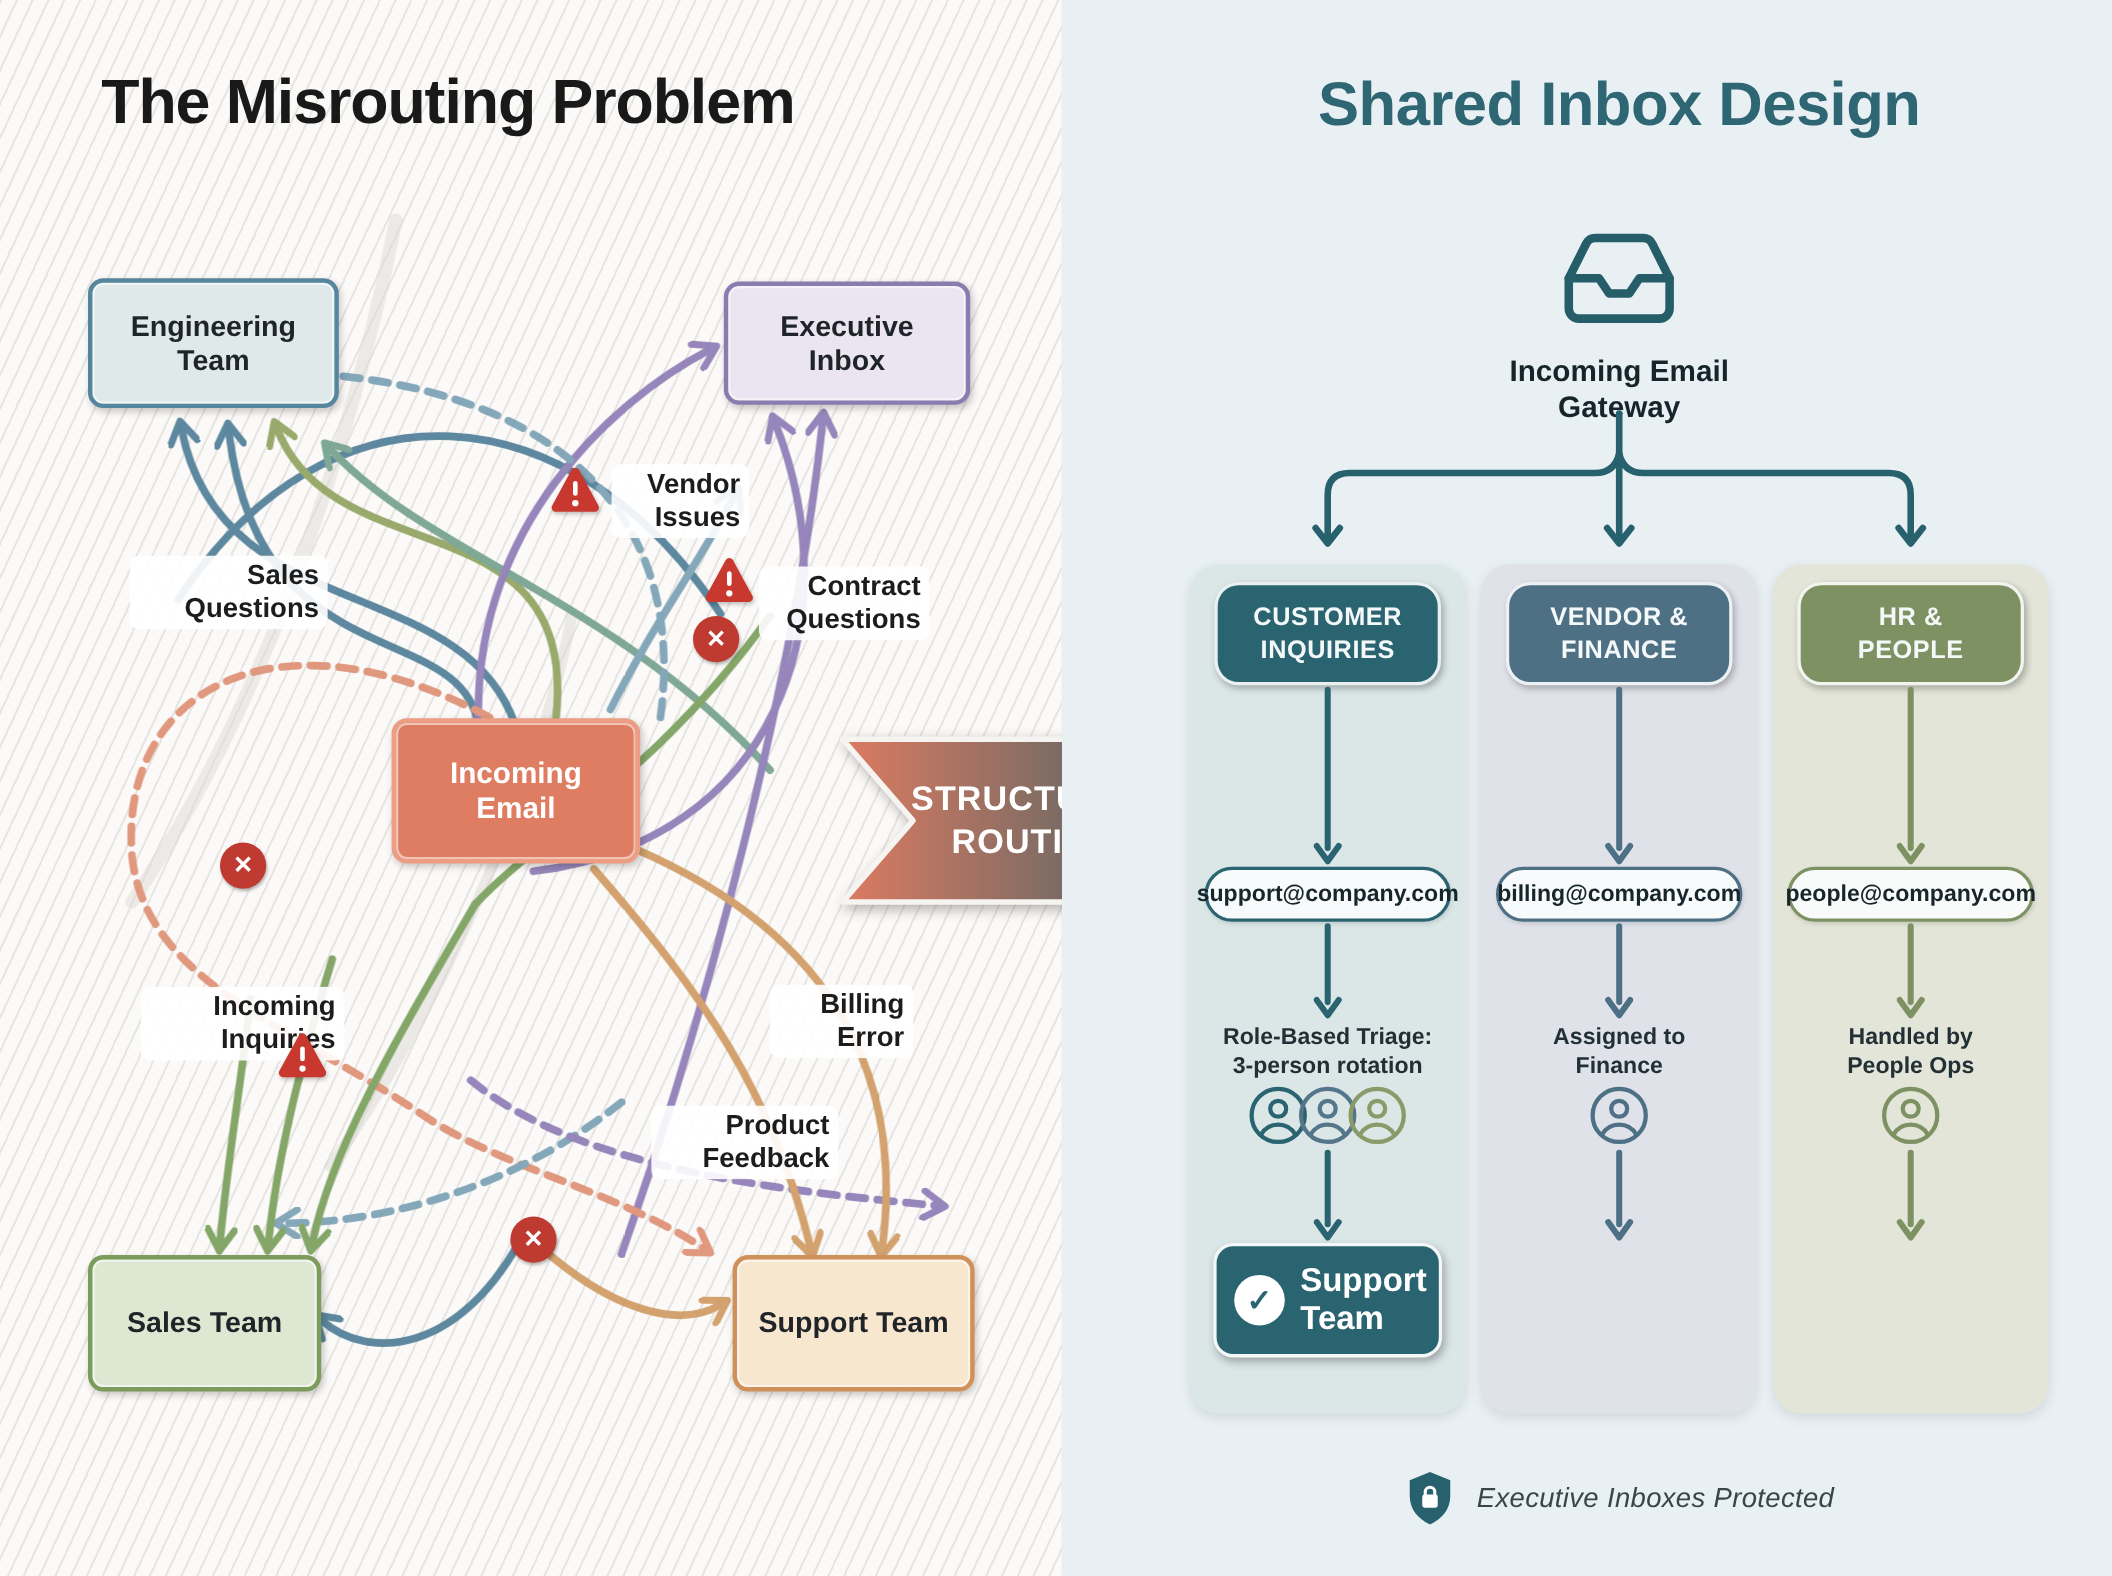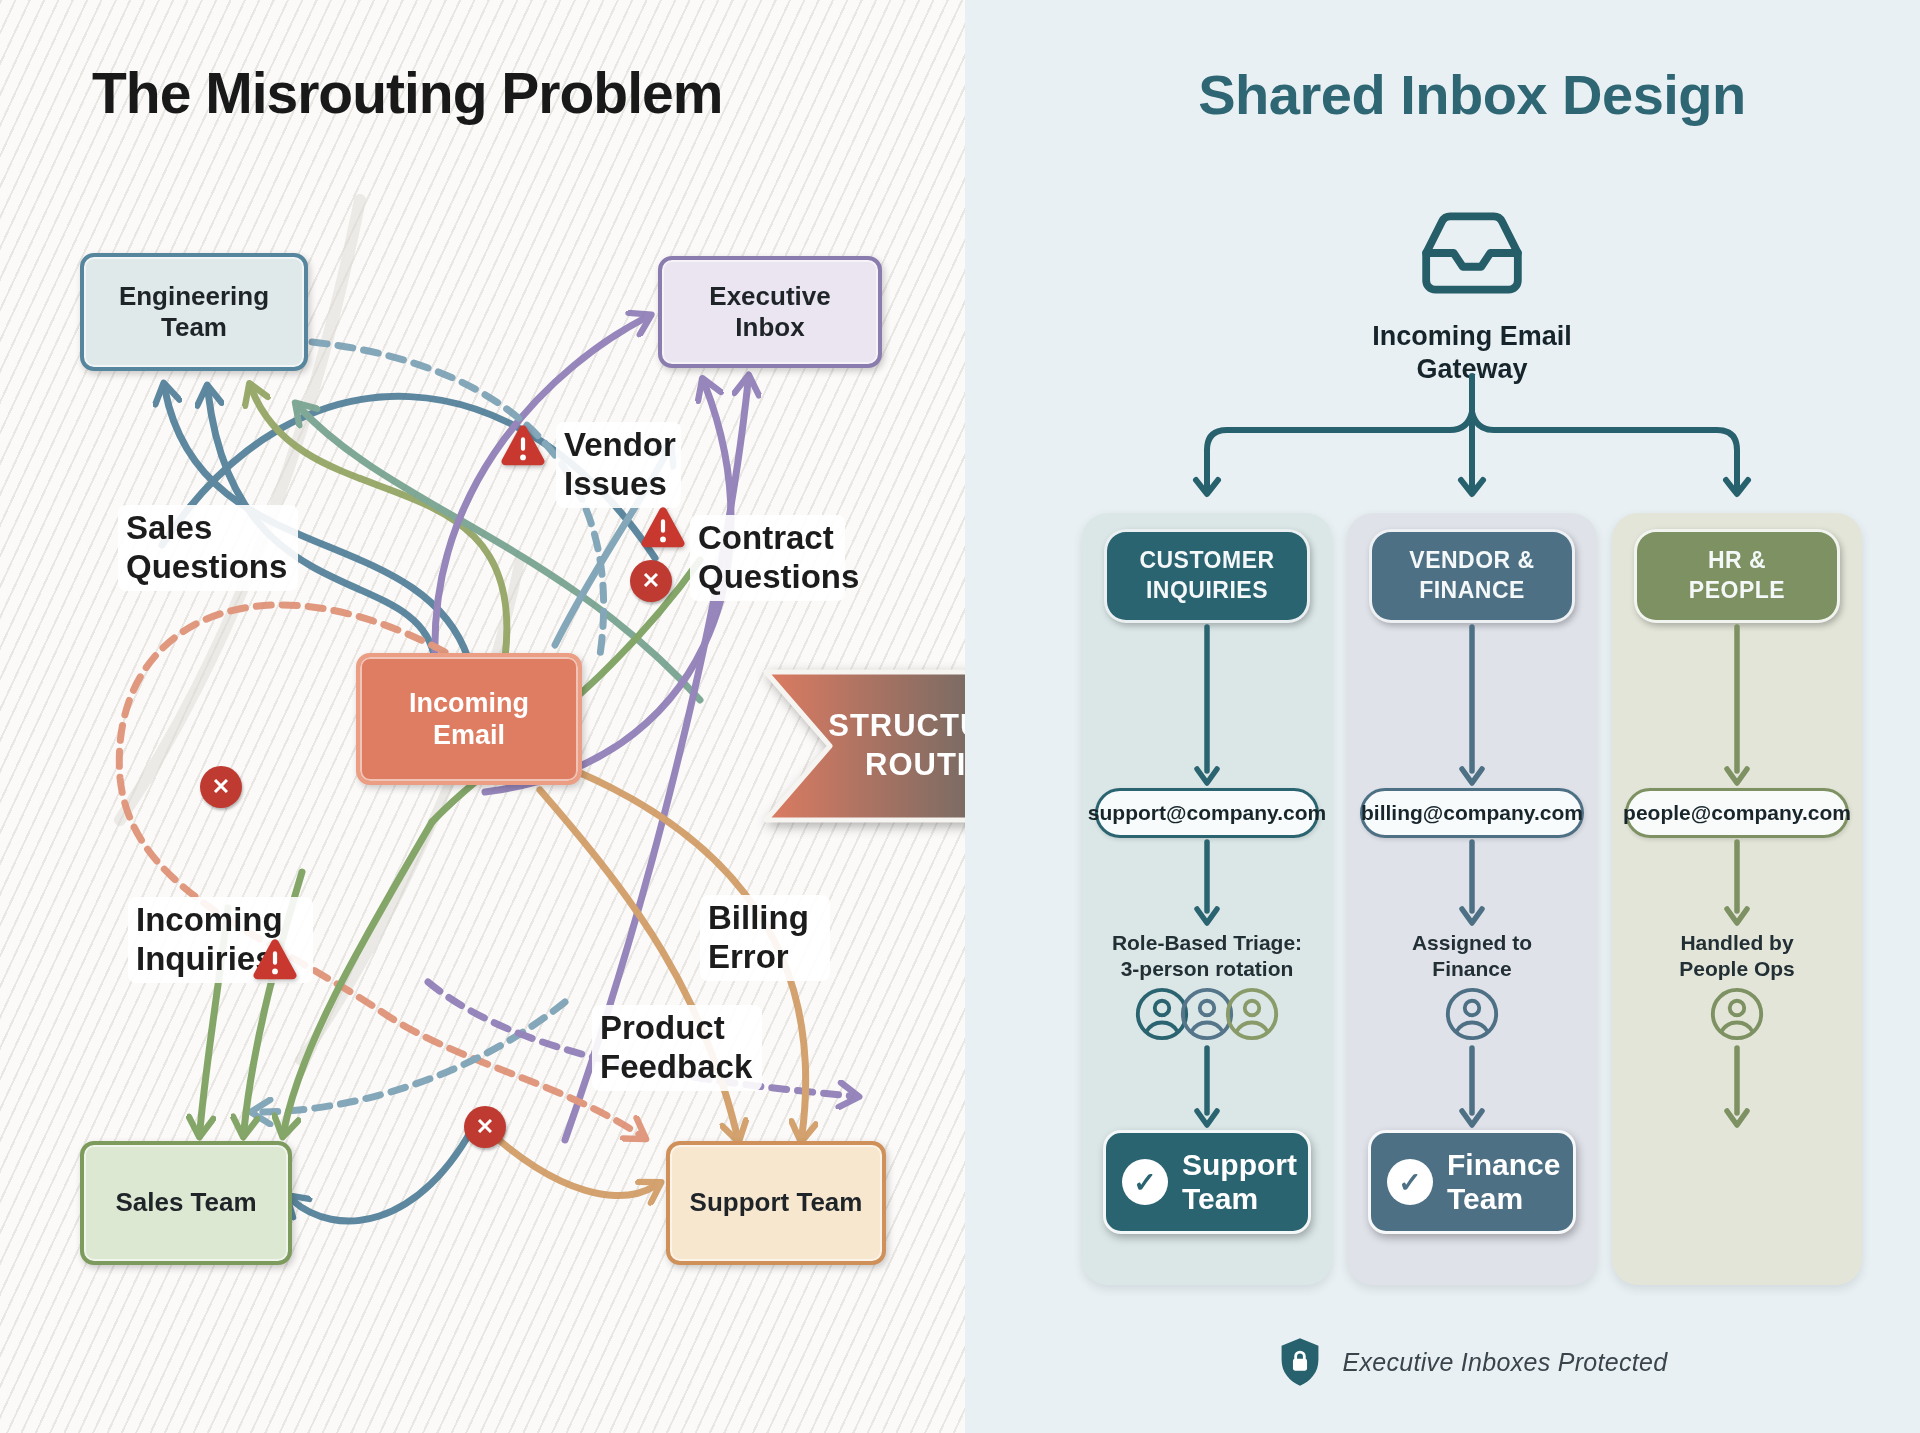--- a/index.html
+++ b/index.html
@@ -30,22 +30,22 @@
     background-clip:padding-box;
   }
   .lbox-engineering { left:80px;  top:253px;  width:228px; height:118px; background:#dfe9ea; border-color:#56869e; }
   .lbox-executive   { left:658px; top:256px;  width:224px; height:112px; background:#eae5f0; border-color:#8b7cb0; }
   .lbox-incoming    { left:356px; top:653px;  width:226px; height:132px; background:#df7d62; border-color:#eb9e83; color:#fff; font-size:27px; }
   .lbox-sales       { left:80px;  top:1141px; width:212px; height:124px; background:#dde8d3; border-color:#7c9b5c; }
   .lbox-support     { left:666px; top:1141px; width:220px; height:124px; background:#f8e7cf; border-color:#cf9159; }
   .lbox span { display:block; padding:4px 14px; }
 
   .flabel {
-    position:absolute; font-weight:700; font-size:33px; color:#1c1c1c;
-    text-align:left; line-height:1.18; background:rgba(255,255,255,.9);
+    position:absolute; font-weight:700; font-size:25px; color:#1c1c1c;
+    text-align:right; line-height:1.18; background:rgba(255,255,255,.9);
     padding:4px 8px; border-radius:8px;
   }
   .flabel-sales-questions    { left:118px; top:505px;  width:180px; }
   .flabel-vendor-issues      { left:556px; top:422px;  width:125px; }
   .flabel-contract-questions { left:690px; top:515px;  width:155px; }
   .flabel-support-inquiries  { left:128px; top:897px;  width:185px; }
   .flabel-billing-error      { left:700px; top:895px;  width:130px; }
   .flabel-product-feedback   { left:592px; top:1005px; width:170px; }
 
   .warn { position:absolute; width:46px; height:42px; filter:drop-shadow(1px 2px 2px rgba(0,0,0,.25)); }
@@ -365,24 +365,20 @@
           <path d="M5.6 19.2 a7.4 7.4 0 0 1 12.8 0"></path>
         </g>
       </svg>
   </div>
   <svg class="flow-arrow" width="26" height="86" viewBox="0 0 26 86">
       <g fill="none" stroke="currentColor" stroke-width="5.5" stroke-linecap="round" stroke-linejoin="round">
         <path d="M13,4 V69"></path>
         <path d="M3,67 L13,81 L23,67"></path>
       </g>
     </svg>
-  <div class="team-btn">
-    <div class="check-circle"></div>
-    <div class="team-label">Finance Team</div>
-  </div>
 </div>
 
 <div class="column column-2" style="--accent: #7d9162; --panel: #e3e5d8;">
   <div class="col-header">
       <span>HR &amp; PEOPLE</span>
     </div>
   <svg class="flow-arrow" width="26" height="165" viewBox="0 0 26 165">
       <g fill="none" stroke="currentColor" stroke-width="5.5" stroke-linecap="round" stroke-linejoin="round">
         <path d="M13,4 V148"></path>
         <path d="M3,146 L13,160 L23,146"></path>

